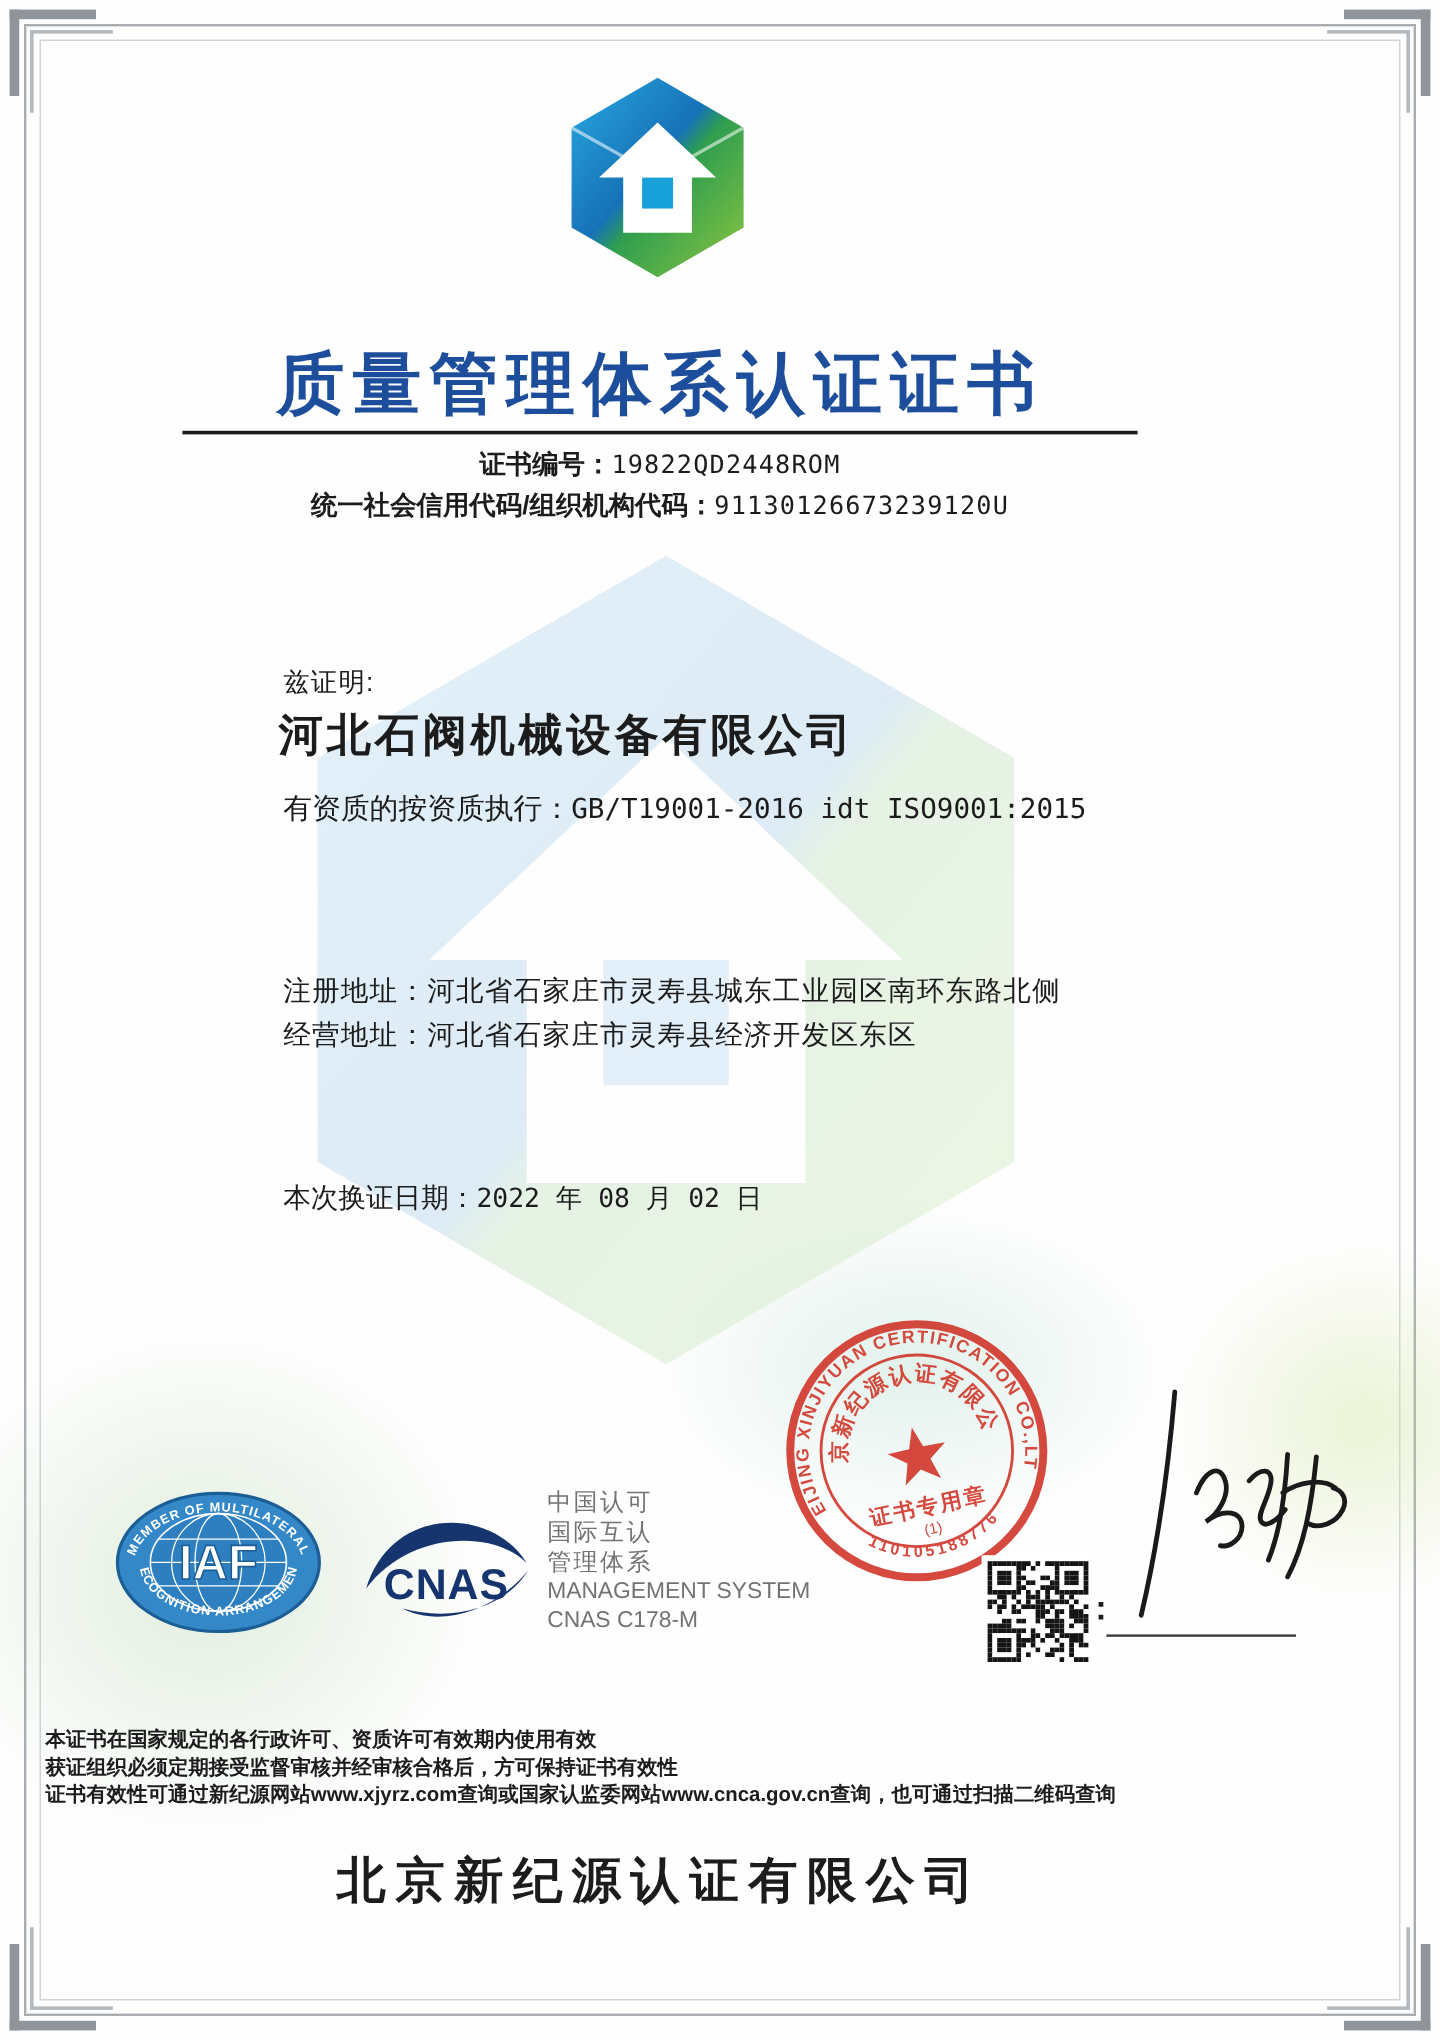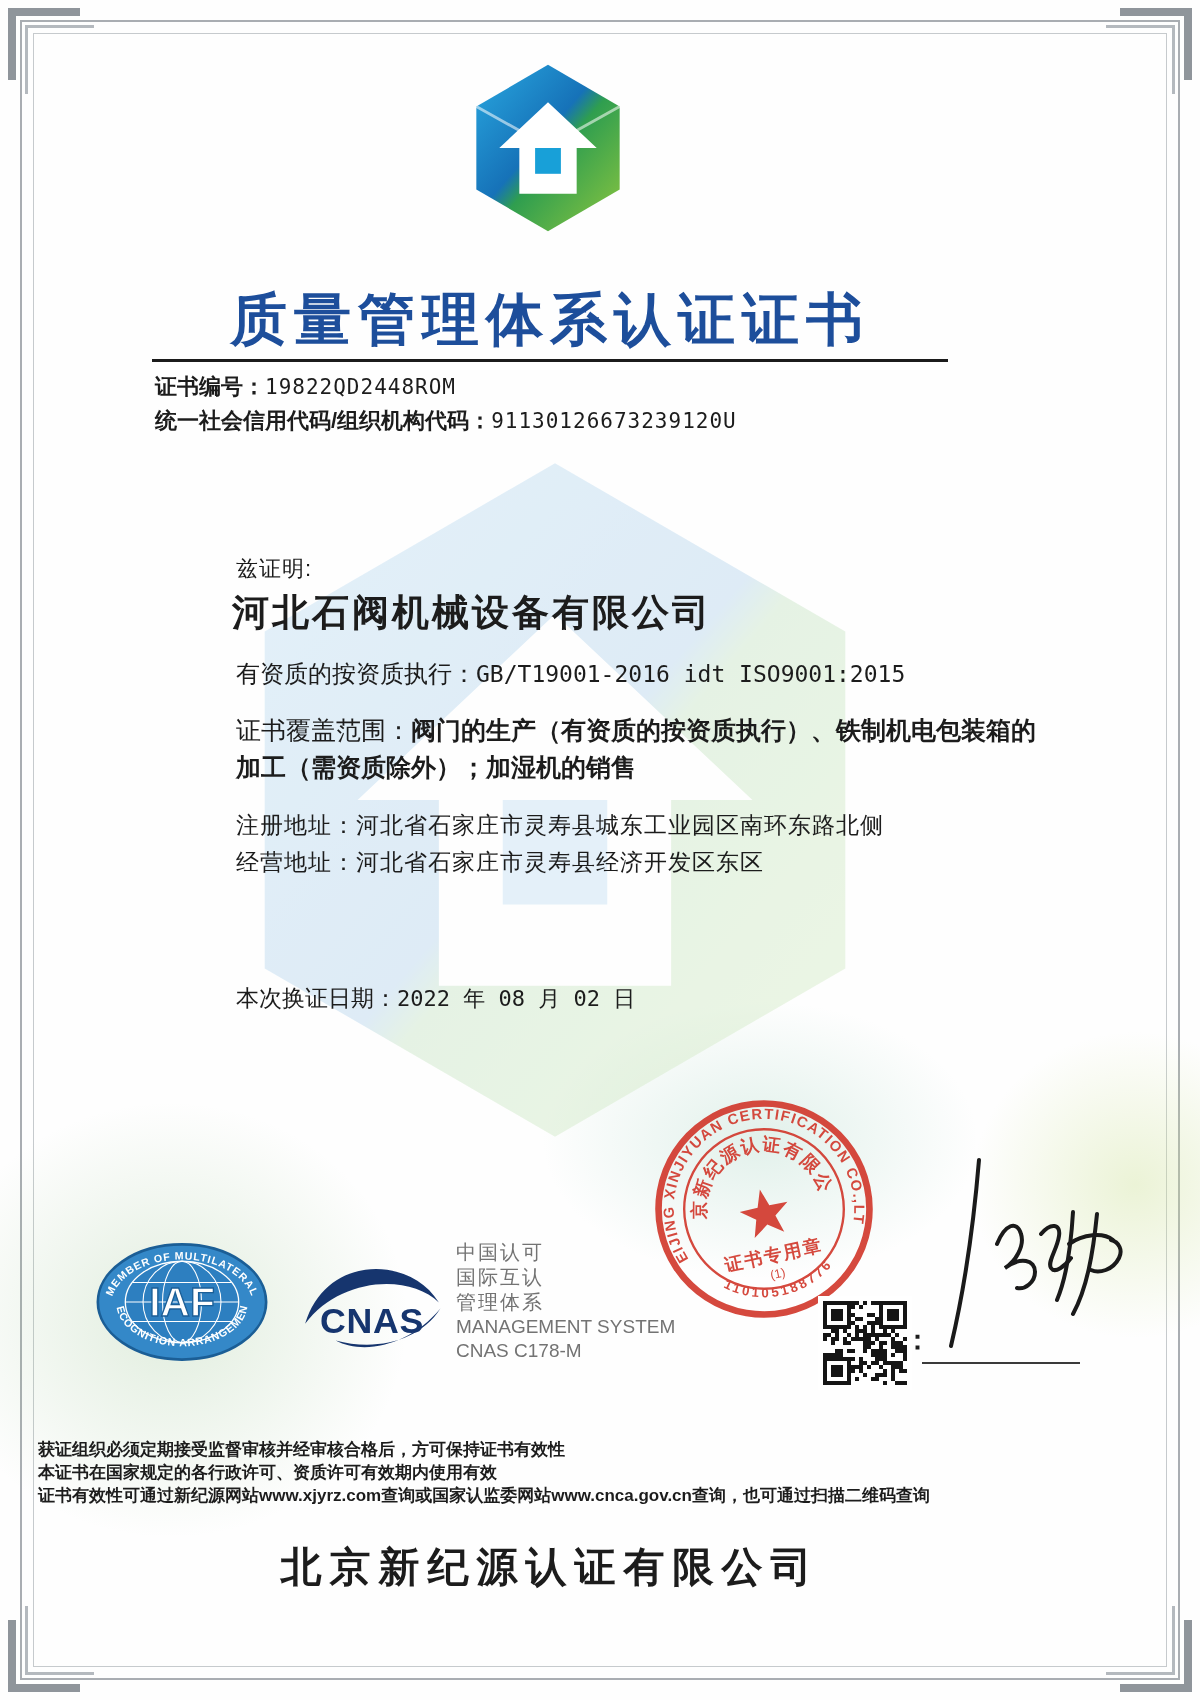--- a/index.html
+++ b/index.html
@@ -23,21 +23,21 @@
          background:radial-gradient(ellipse at center,rgba(150,195,140,.28),rgba(150,195,140,0) 70%);}
   .blob2{position:absolute;left:970px;top:1030px;width:330px;height:310px;
          background:radial-gradient(ellipse at center,rgba(205,225,150,.38),rgba(205,225,150,0) 70%);}
   .blob3{position:absolute;left:540px;top:1000px;width:440px;height:280px;
          background:radial-gradient(ellipse at center,rgba(160,210,190,.30),rgba(160,210,190,0) 70%);}
   
   .logo{position:absolute;left:462px;top:58px;width:172px;height:180px;}
   .title{position:absolute;left:140px;top:282px;width:820px;text-align:center;
          font-size:57px;font-weight:700;color:#1d4e9b;letter-spacing:7px;white-space:nowrap;}
   .rule{position:absolute;left:152px;top:359px;width:796px;height:3px;background:#1b1b1b;}
-  .hline{position:absolute;left:155px;width:790px;text-align:left;font-size:22px;white-space:nowrap;}
+  .hline{position:absolute;left:155px;width:790px;text-align:center;font-size:22px;white-space:nowrap;}
   .hline .lbl{font-weight:700;}
   .hline .val{font-family:"DejaVu Sans Mono",monospace;font-size:21px;letter-spacing:1px;}
   .hline1{top:372px;} .hline2{top:406px;}
   
   .attest{position:absolute;left:236px;top:554px;font-size:22px;letter-spacing:1px;}
   .company{position:absolute;left:232px;top:588px;font-size:37px;font-weight:700;letter-spacing:3px;white-space:nowrap;}
   .standard{position:absolute;left:236px;top:658px;font-size:24px;white-space:nowrap;}
   .standard .val{font-family:"DejaVu Sans Mono",monospace;font-size:23px;}
   .scope{position:absolute;left:236px;top:712px;width:800px;font-size:25px;line-height:37px;}
   .scope .val{font-weight:700;}
@@ -119,23 +119,20 @@
   </div>
   <div class="hline hline2">
     <span class="lbl">统一社会信用代码/组织机构代码：</span><span class="val">91130126673239120U</span>
   </div>
 
   <div class="attest">兹证明:</div>
   <div class="company">河北石阀机械设备有限公司</div>
   <div class="standard">
     <span>有资质的按资质执行：</span><span class="val">GB/T19001-2016 idt ISO9001:2015</span>
   </div>
-  <div class="scope">
-    <span>证书覆盖范围：</span><span class="val">阀门的生产（有资质的按资质执行）、铁制机电包装箱的加工（需资质除外）；加湿机的销售</span>
-  </div>
   <div class="addr addr1">
     <span>注册地址：</span><span>河北省石家庄市灵寿县城东工业园区南环东路北侧</span>
   </div>
   <div class="addr addr2">
     <span>经营地址：</span><span>河北省石家庄市灵寿县经济开发区东区</span>
   </div>
   <div class="daterow d2">
     <span>本次换证日期：</span><span class="val">2022 年 08 月 02 日</span>
   </div>
 
@@ -648,20 +645,20 @@
       <div></div>
       <div class="on"></div>
       <div></div>
       <div></div>
       <div class="on"></div>
       <div class="on"></div>
       <div class="on"></div>
     </div>
 
   <div class="notes">
+    <div>本证书在国家规定的各行政许可、资质许可有效期内使用有效</div>
     <div>获证组织必须定期接受监督审核并经审核合格后，方可保持证书有效性</div>
-    <div>本证书在国家规定的各行政许可、资质许可有效期内使用有效</div>
     <div>证书有效性可通过新纪源网站www.xjyrz.com查询或国家认监委网站www.cnca.gov.cn查询，也可通过扫描二维码查询</div>
   </div>
 
   <div class="issuer">北京新纪源认证有限公司</div>
 
 </div>
 
 </body></html>

